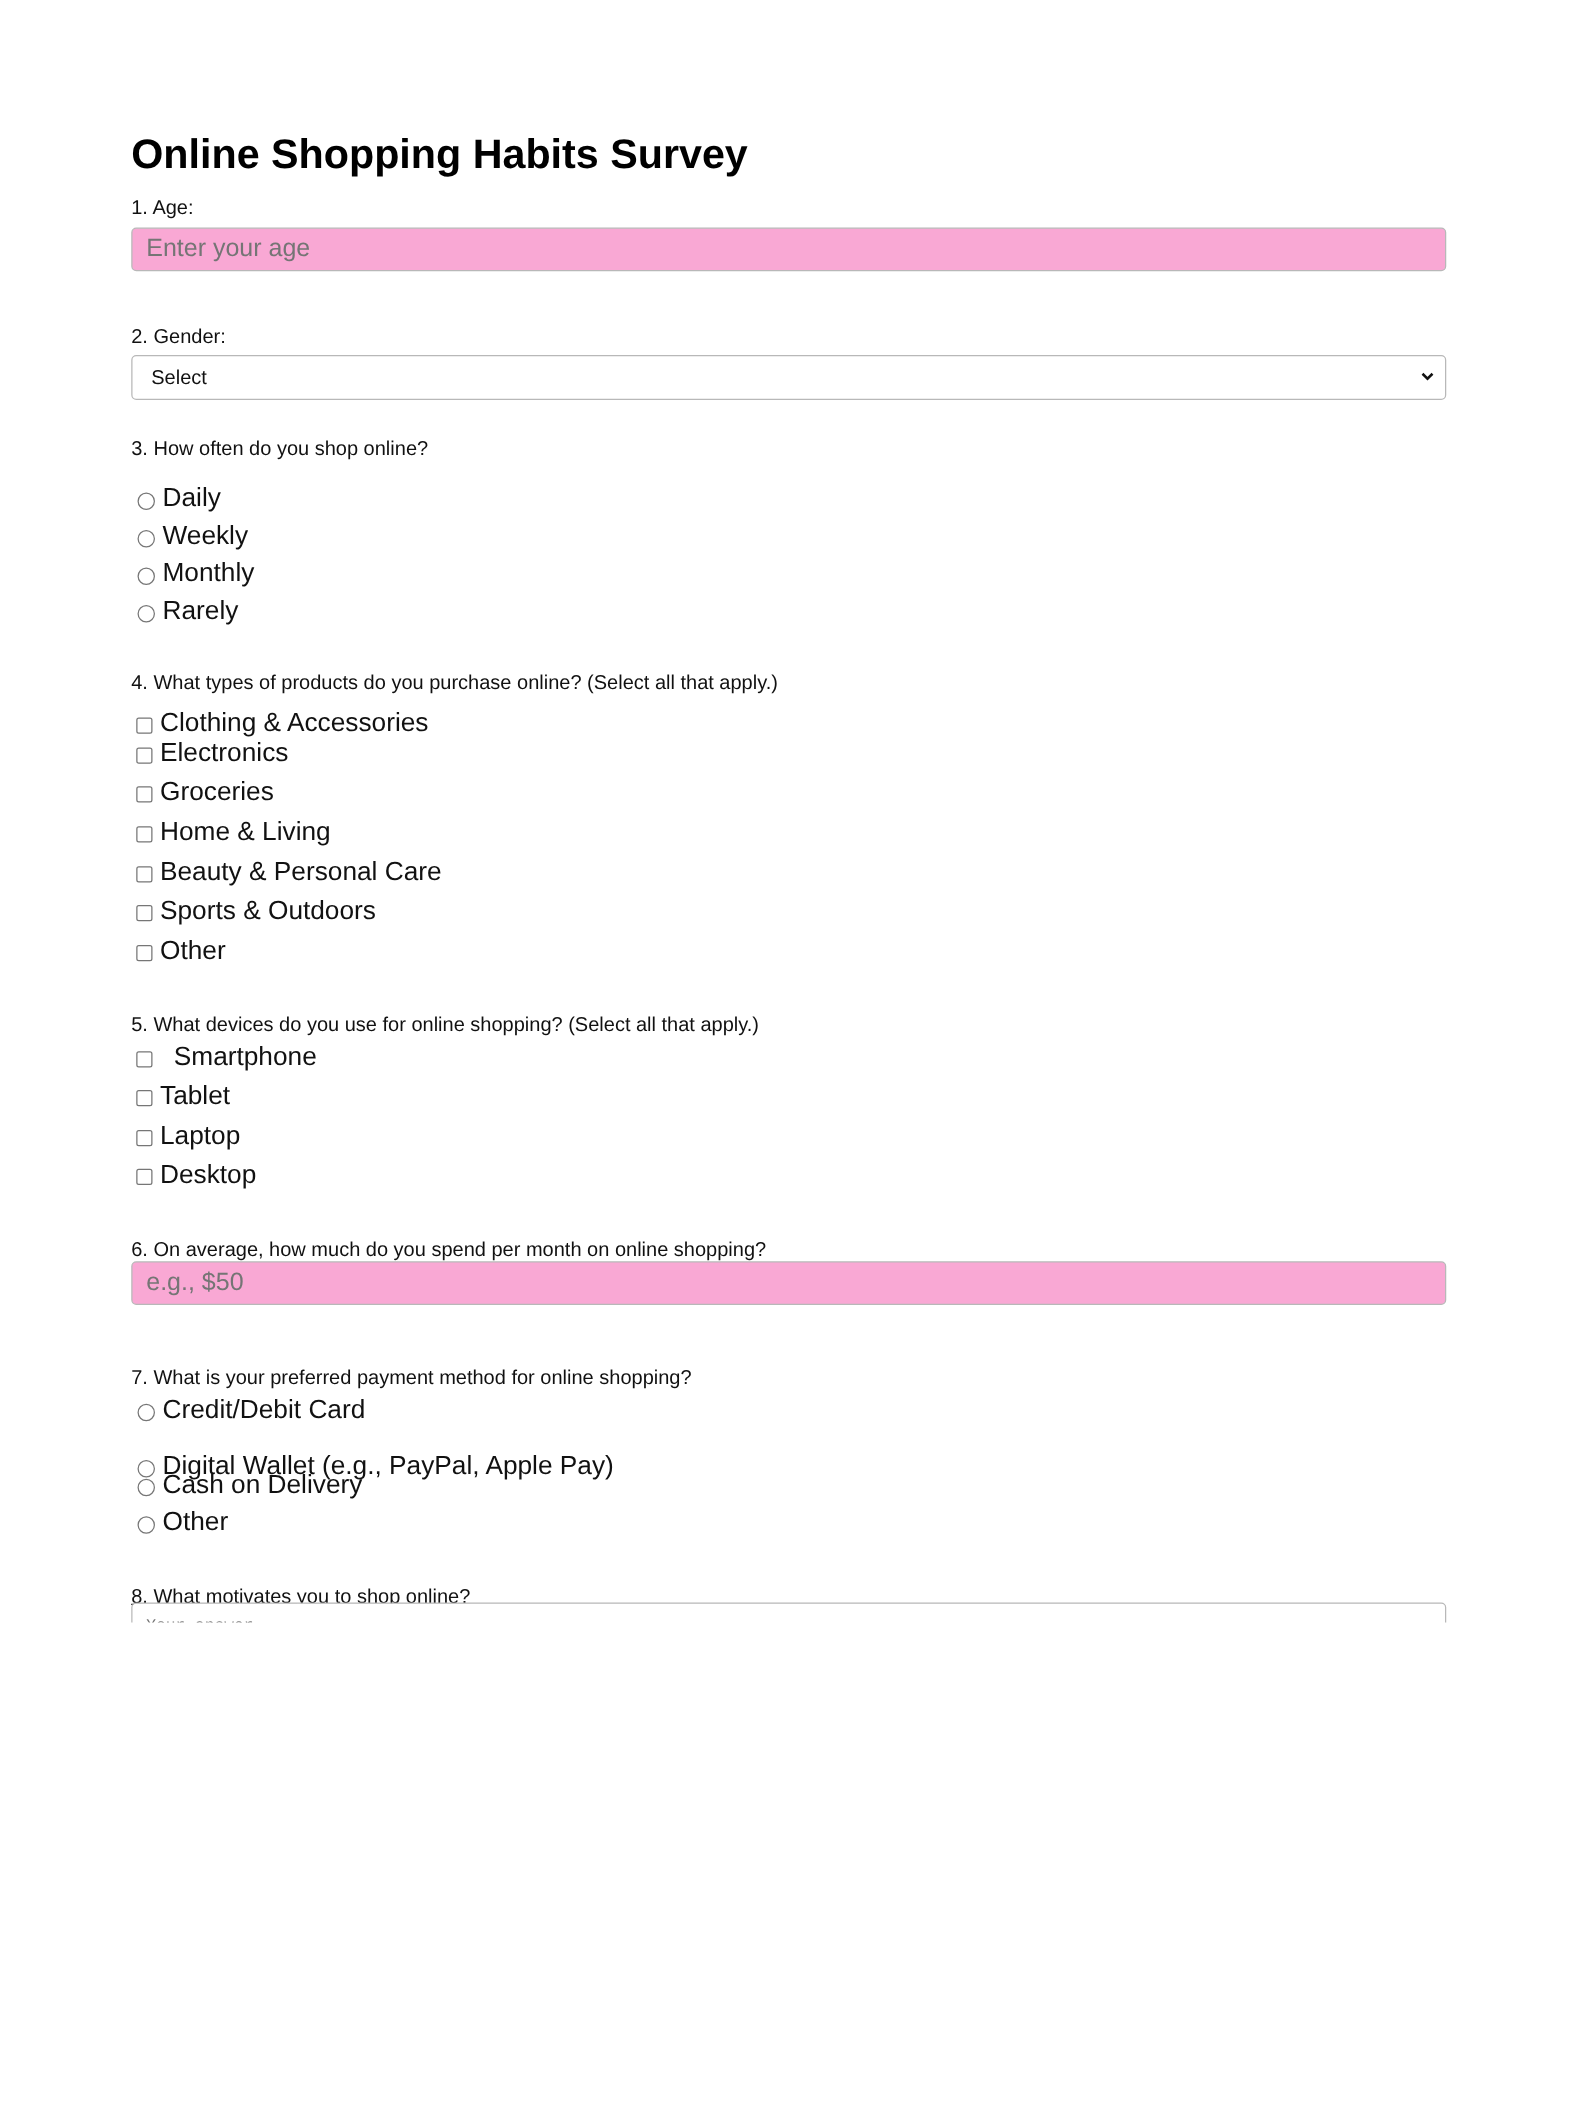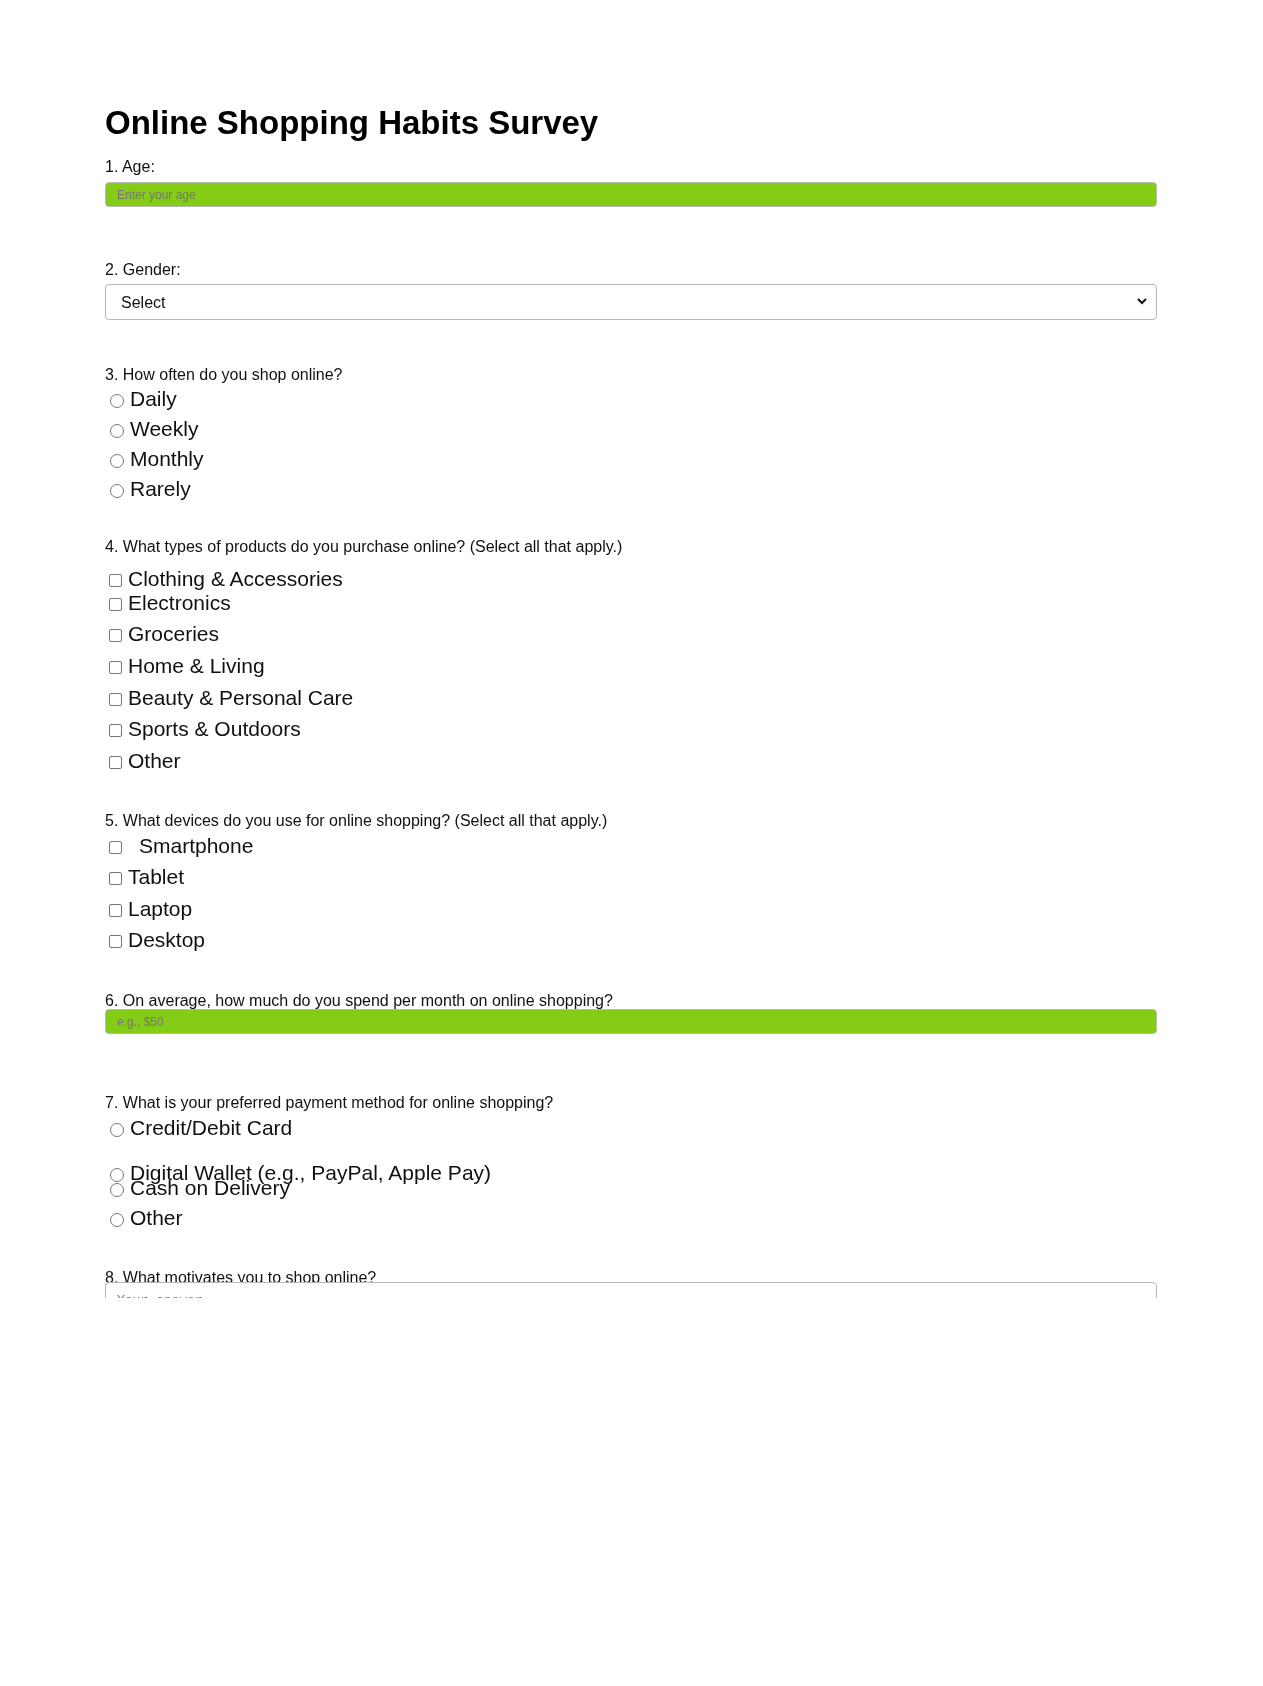--- a/index.html
+++ b/index.html
@@ -45,29 +45,29 @@
       left: 0;
       font-size: 16px;
       line-height: 20px;
       color: #111111;
       white-space: nowrap;
     }
     .text-input {
       position: absolute;
       left: 0;
       width: 1052px;
-      height: 25px;
+      height: 35px;
       box-sizing: border-box;
       border: 1px solid #b8b8b8;
       border-radius: 4px;
       padding: 0 11px;
       font-family: "Liberation Sans", sans-serif;
-      font-size: 12px;
-      color: #111111;
-      background: #84cc16;
+      font-size: 20px;
+      color: #111111;
+      background: #f9a8d4;
       outline: none;
     }
     .text-input::placeholder {
       color: #757575;
     }
     .select-box {
       position: absolute;
       left: 0;
       width: 1052px;
       height: 36px;
@@ -159,21 +159,21 @@
     <input class="text-input" type="text" style="top: 182px;" placeholder="Enter your age">
 
     <div class="q-label" style="top:260px;">2. Gender:</div>
     <div class="select-box" style="top:284px;padding-left:40px;">
       <span class="select-value">Select</span>
       <svg class="chevron" viewBox="0 0 12 12">
         <path d="M2 4 L6 8 L10 4" fill="none" stroke="#111" stroke-width="2"></path>
       </svg>
     </div>
 
-    <div class="q-label" style="top:365px;">3. How often do you shop online?</div>
+    <div class="q-label" style="top:350px;">3. How often do you shop online?</div>
     <div class="option-row" style="top:388px;">
       <span class="radio"></span>
       <span class="option-label">Daily</span>
     </div>
     <div class="option-row" style="top:418px;">
       <span class="radio"></span>
       <span class="option-label">Weekly</span>
     </div>
     <div class="option-row" style="top:448px;">
       <span class="radio"></span>

